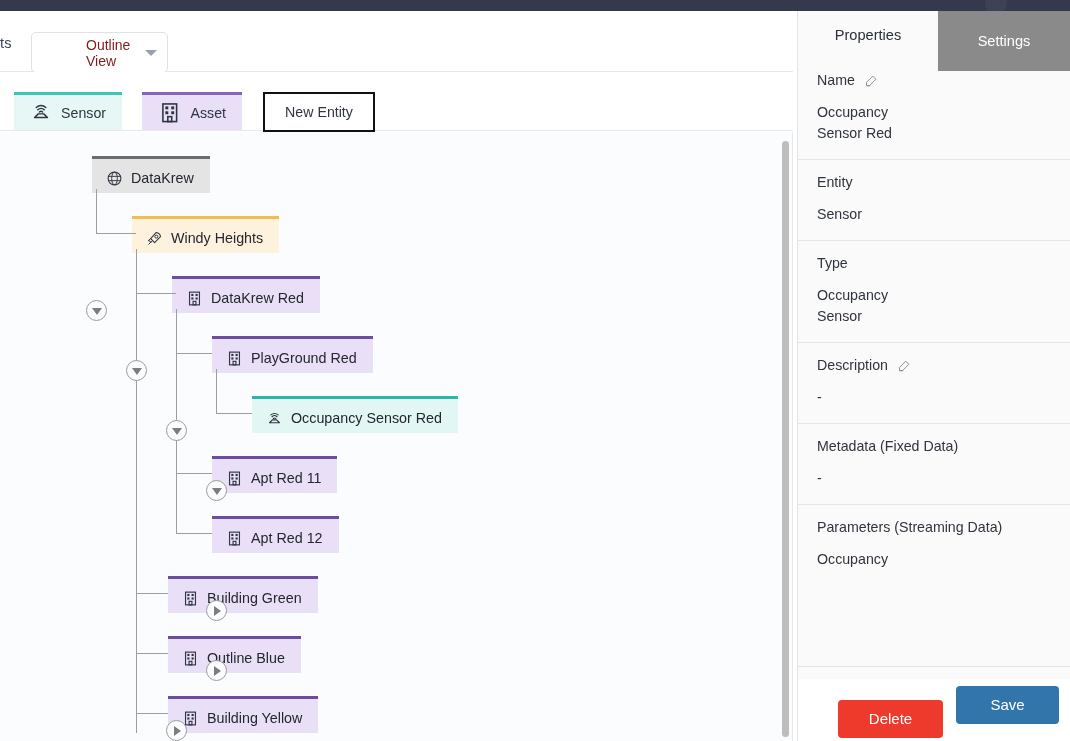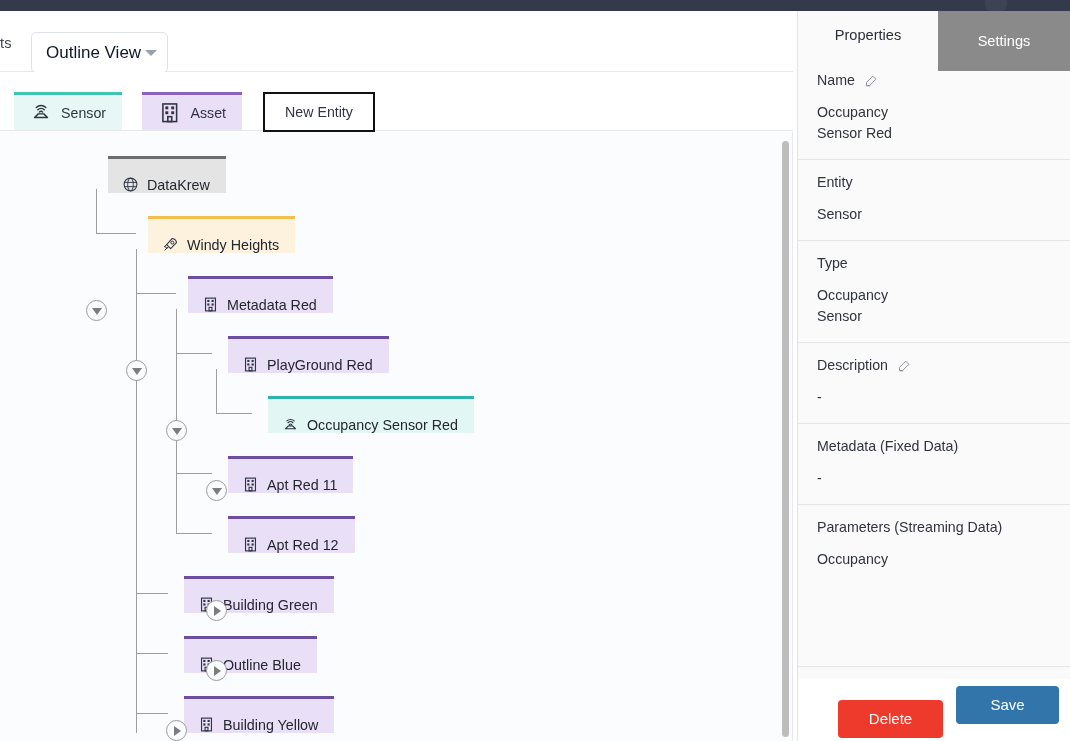--- a/index.html
+++ b/index.html
@@ -36,21 +36,21 @@
     position: absolute; left: 0; top: 24px;
     font-size: 14.5px; color: #3c4257; letter-spacing: .1px;
   }
   .view-select {
     position: absolute; left: 31px; top: 21px;
     width: 137px; height: 41px;
     border: 1px solid #dfe2e8; border-radius: 5px; background: #fff;
     display: flex; align-items: center; padding: 0 10px 0 14px;
   }
   .view-select .label {
-    flex: 1; font-size: 17px; color: #0f172a;
+    flex: 1; font-size: 14px; color: #7f1d1d; margin-left: 40px;
   }
   .caret-down {
     width: 0; height: 0; border-left: 6px solid transparent;
     border-right: 6px solid transparent; border-top: 6px solid #9aa1ae;
   }
 
   
   .chiprow {
     position: relative; height: 59px; width: 793px;
     background: #ffffff; border-bottom: 1px solid #e6e8ec;
@@ -83,23 +83,23 @@
     background: #bdbdbd; border-radius: 4px;
   }
   .canvas-rightline {
     position: absolute; top: 0; right: 0; width: 1px; height: 609px;
     background: #e6e8ec;
   }
 
   
   .node {
     position: absolute; height: 37px;
-    display: flex; align-items: flex-end; gap: 8px;
-    padding: 0 16px 0 14px;
-    font-size: 14.3px; color: #23272f; white-space: nowrap; margin-left: 16px;
+    display: flex; align-items: flex-start; gap: 8px;
+    padding: 11px 16px 0 14px;
+    font-size: 14.3px; color: #23272f; white-space: nowrap;
   }
   .node .nicon {
     width: 17px; height: 17px; display: block; flex: none;
   }
   .n-root   { background: #e4e4e4; border-top: 3px solid #6d6d6d; }
   .n-proj   { background: #fdf2dd; border-top: 3px solid #f2bf4d; }
   .n-asset  { background: #e9dff7; border-top: 3px solid #6b4ea0; }
   .n-sensor { background: #e2f6f4; border-top: 3px solid #2fb3ac; }
 
   
@@ -263,21 +263,21 @@
 
       <div class="node n-asset" style="left:172px; top:144px;">
         <svg class="nicon" viewBox="0 0 24 24">
           <rect x="5" y="3" width="14" height="18" fill="none" stroke="#2f3542" stroke-width="1.6"></rect>
           <rect x="7.5" y="5.5" width="3" height="3" fill="#2f3542"></rect>
           <rect x="13.5" y="5.5" width="3" height="3" fill="#2f3542"></rect>
           <rect x="7.5" y="10.5" width="3" height="3" fill="#2f3542"></rect>
           <rect x="13.5" y="10.5" width="3" height="3" fill="#2f3542"></rect>
           <rect x="10" y="16" width="4" height="5" fill="none" stroke="#2f3542" stroke-width="1.6"></rect>
         </svg>
-        <span>Metadata Red</span>
+        <span>DataKrew Red</span>
       </div>
       <div class="toggle" style="left:166px; top:288px;">
         <span class="tri-down"></span>
       </div>
 
       <div class="node n-asset" style="left:212px; top:204px;">
         <svg class="nicon" viewBox="0 0 24 24">
           <rect x="5" y="3" width="14" height="18" fill="none" stroke="#2f3542" stroke-width="1.6"></rect>
           <rect x="7.5" y="5.5" width="3" height="3" fill="#2f3542"></rect>
           <rect x="13.5" y="5.5" width="3" height="3" fill="#2f3542"></rect>

